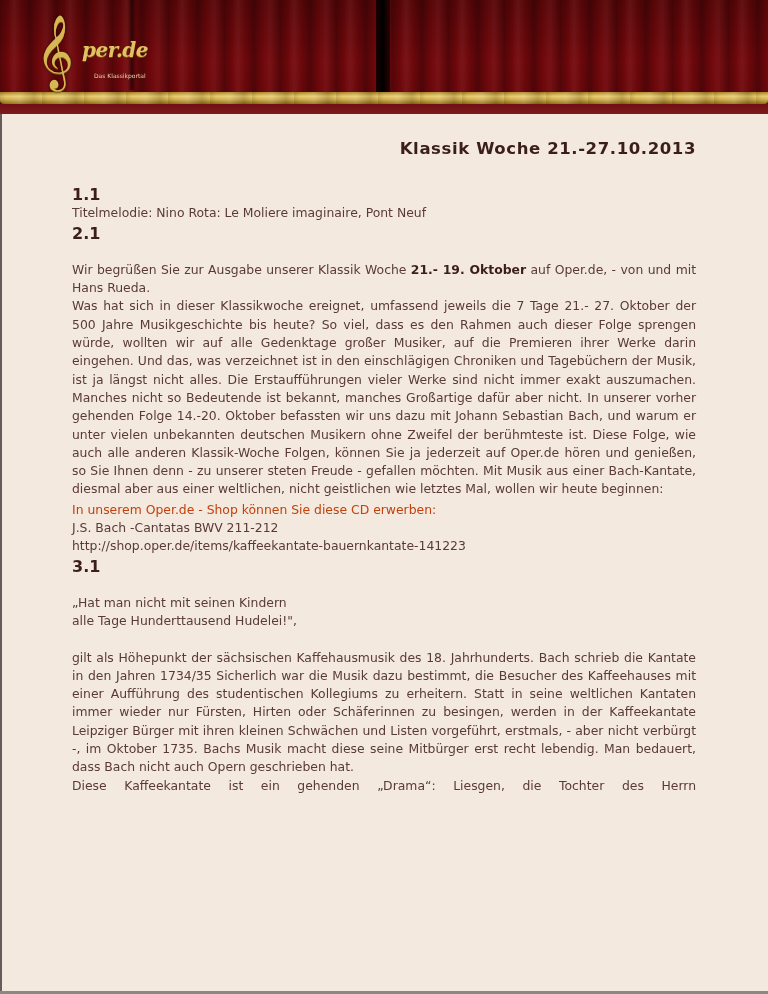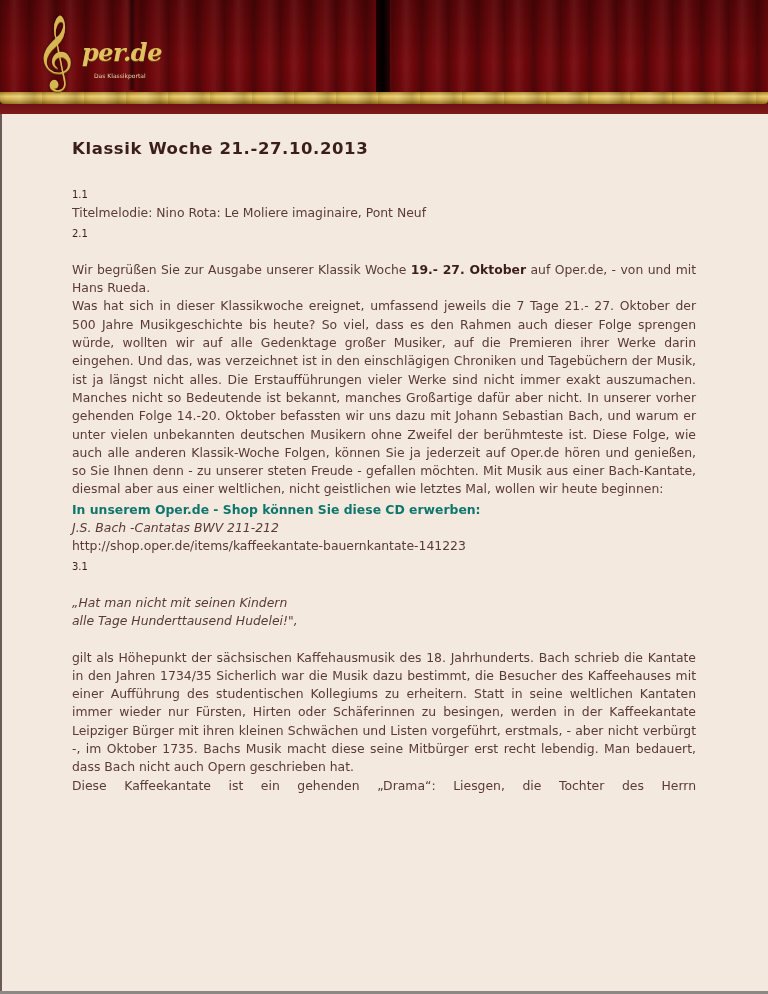--- a/index.html
+++ b/index.html
@@ -46,50 +46,50 @@
   }
   .logo-clef {
     position: absolute; left: 0; top: 0;
     font-family: "DejaVu Serif", serif; font-size: 64px; line-height: 78px;
     color: #d7b654;
     text-shadow: 0 1px 0 #7a5a10, 0 0 3px rgba(0,0,0,0.6);
   }
   .logo-word {
     position: absolute; left: 46px; top: 26px;
     font-family: "DejaVu Serif", serif; font-style: italic; font-weight: bold;
-    font-size: 24px; color: #e0c263; letter-spacing: -0.5px;
+    font-size: 20px; color: #e0c263; letter-spacing: -0.5px;
     text-shadow: 0 1px 0 #6d4e0e;
   }
   .logo-tag {
     position: absolute; left: 58px; top: 60px;
     font-family: "DejaVu Sans", sans-serif; font-size: 6px; color: #e8d8a8;
   }
   
   .edge-left {
     position: absolute; left: 0; top: 114px; width: 2px; height: 880px; background: #6a5a58;
   }
   .bottom-bar {
     position: absolute; left: 0; top: 991px; width: 768px; height: 3px; background: #8c8884;
   }
   .content {
     position: absolute; left: 72px; top: 114px; width: 624px;
     color: #5a3a38;
     font-family: "DejaVu Sans", sans-serif;
     font-size: 12.4px; line-height: 18.3px;
   }
   .title {
-    margin: 24px 0 0 0; text-align: left;
+    margin: 24px 0 0 0; text-align: right;
     font-size: 16.5px; font-weight: bold; letter-spacing: 0.6px;
     color: #3b1e1c; line-height: 22px;
   }
   .sec { margin-top: 2px; }
-  .sec-num { font-weight: normal; color: #3b1e1c; font-size: 10px; }
+  .sec-num { font-weight: bold; color: #3b1e1c; font-size: 16px; }
   .just { text-align: justify; }
   .strong { font-weight: bold; color: #3b1e1c; }
-  .ital { font-style: italic; }
+  .ital { }
   p { margin: 0; }
   .gap { height: 18px; }
 </style>
 </head>
 <body>
 
 <div class="page">
 
   <div class="header">
     <div class="curtain-gap"></div>
@@ -108,26 +108,26 @@
     <h1 class="title">Klassik Woche 21.-27.10.2013</h1>
 
     <div class="sec" style="margin-top:26px">
       <div class="sec-num">1.1</div>
       <p>Titelmelodie: Nino Rota: Le Moliere imaginaire, Pont Neuf</p>
     </div>
 
     <div class="sec">
       <div class="sec-num">2.1</div>
       <div class="gap"></div>
-      <p class="just"><span>Wir begrüßen Sie zur Ausgabe unserer Klassik Woche </span><span class="strong">19.- 27. Oktober</span><span> auf Oper.de, - von und mit Hans Rueda.</span></p>
+      <p class="just"><span>Wir begrüßen Sie zur Ausgabe unserer Klassik Woche </span><span class="strong">21.- 19. Oktober</span><span> auf Oper.de, - von und mit Hans Rueda.</span></p>
       <p class="just">Was hat sich in dieser Klassikwoche ereignet, umfassend jeweils die 7 Tage 21.- 27. Oktober  der 500 Jahre Musikgeschichte bis heute? So viel, dass es den Rahmen auch dieser Folge sprengen würde, wollten wir auf alle Gedenktage großer Musiker, auf die Premieren ihrer Werke darin eingehen. Und das, was verzeichnet ist in den einschlägigen Chroniken und Tagebüchern der Musik, ist ja längst nicht alles. Die Erstaufführungen vieler Werke sind nicht immer exakt auszumachen. Manches nicht so Bedeutende ist bekannt, manches Großartige dafür aber nicht. In unserer vorher gehenden Folge 14.-20. Oktober befassten wir uns dazu mit Johann Sebastian Bach, und warum er unter vielen unbekannten deutschen Musikern ohne Zweifel der berühmteste ist. Diese Folge, wie auch  alle anderen Klassik-Woche Folgen, können Sie ja jederzeit auf Oper.de hören und genießen, so Sie Ihnen denn - zu unserer steten Freude -  gefallen möchten. Mit Musik aus  einer Bach-Kantate, diesmal aber aus einer weltlichen, nicht geistlichen wie letztes Mal, wollen wir heute beginnen:</p>
     </div>
 
     <div class="sec">
-      <p class="strong" style="font-weight:bold;color:#0f766e">In unserem Oper.de - Shop können Sie diese CD erwerben:</p>
+      <p class="strong" style="font-weight:normal;color:#c2410c">In unserem Oper.de - Shop können Sie diese CD erwerben:</p>
       <p class="ital">J.S. Bach -Cantatas BWV 211-212</p>
       <p>http://shop.oper.de/items/kaffeekantate-bauernkantate-141223</p>
     </div>
 
     <div class="sec">
       <div class="sec-num">3.1</div>
       <div class="gap"></div>
       <p class="ital">„Hat man nicht mit seinen Kindern</p>
       <p class="ital">alle Tage Hunderttausend Hudelei!",</p>
       <div class="gap"></div>

